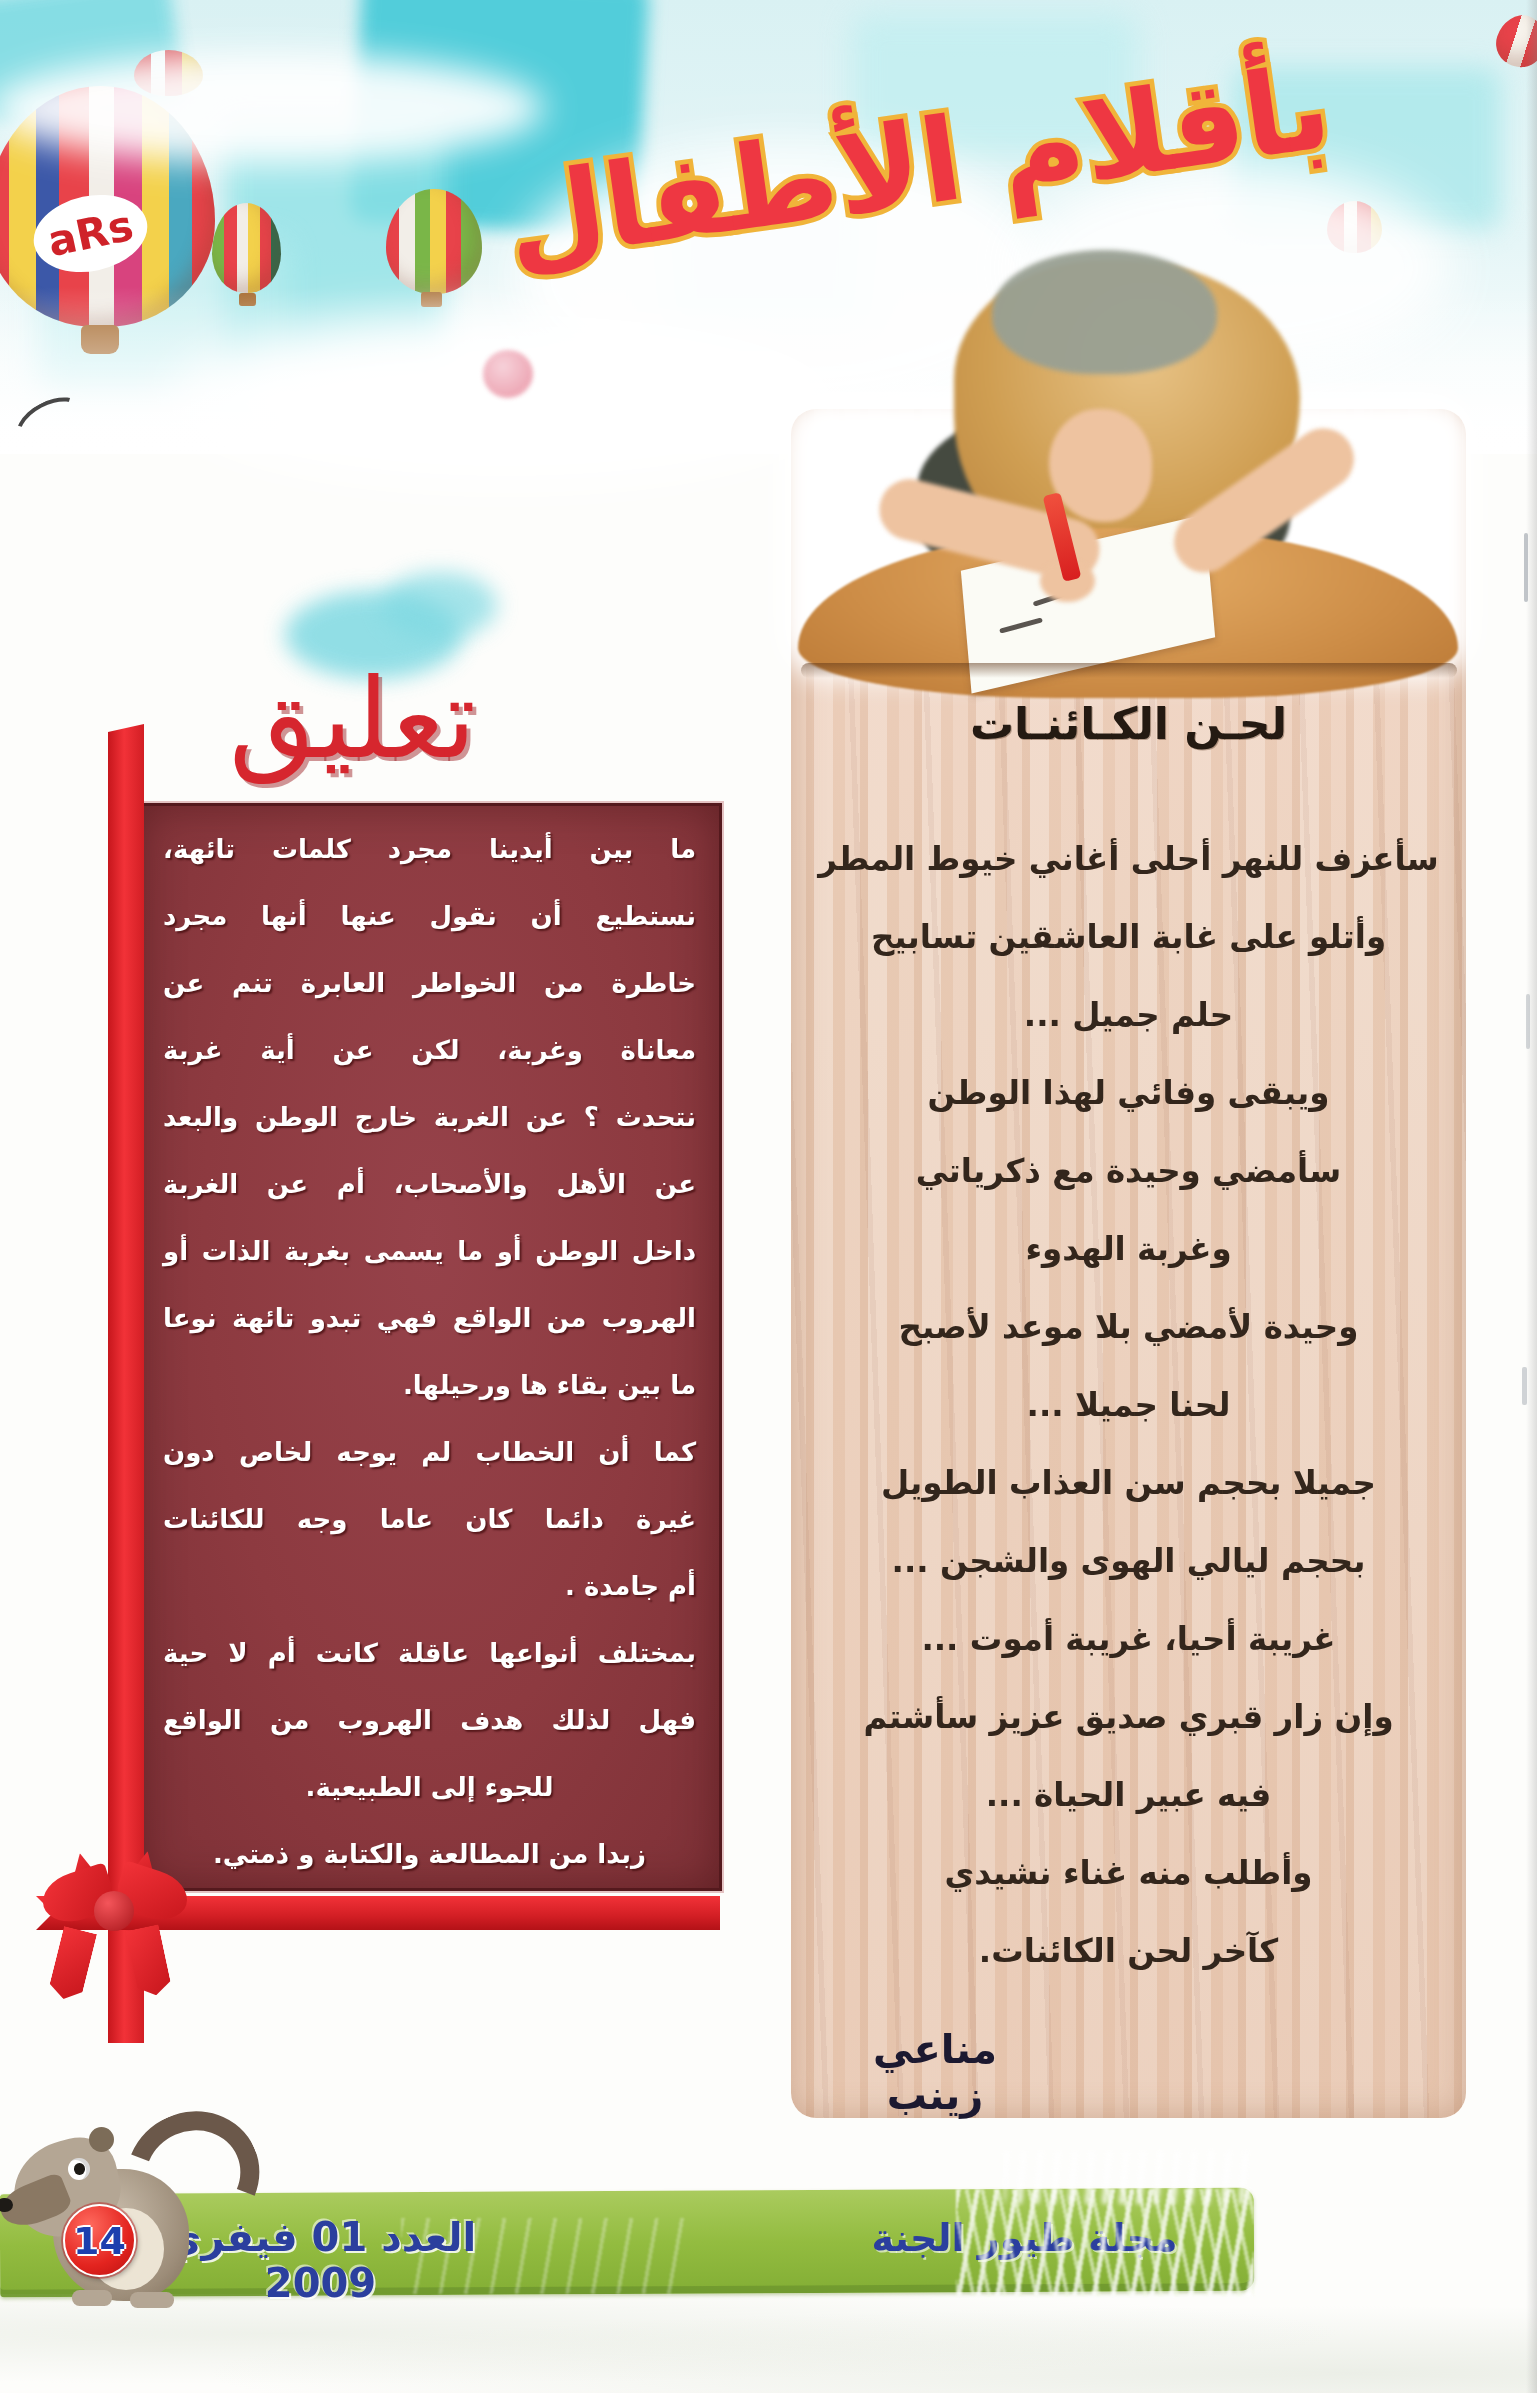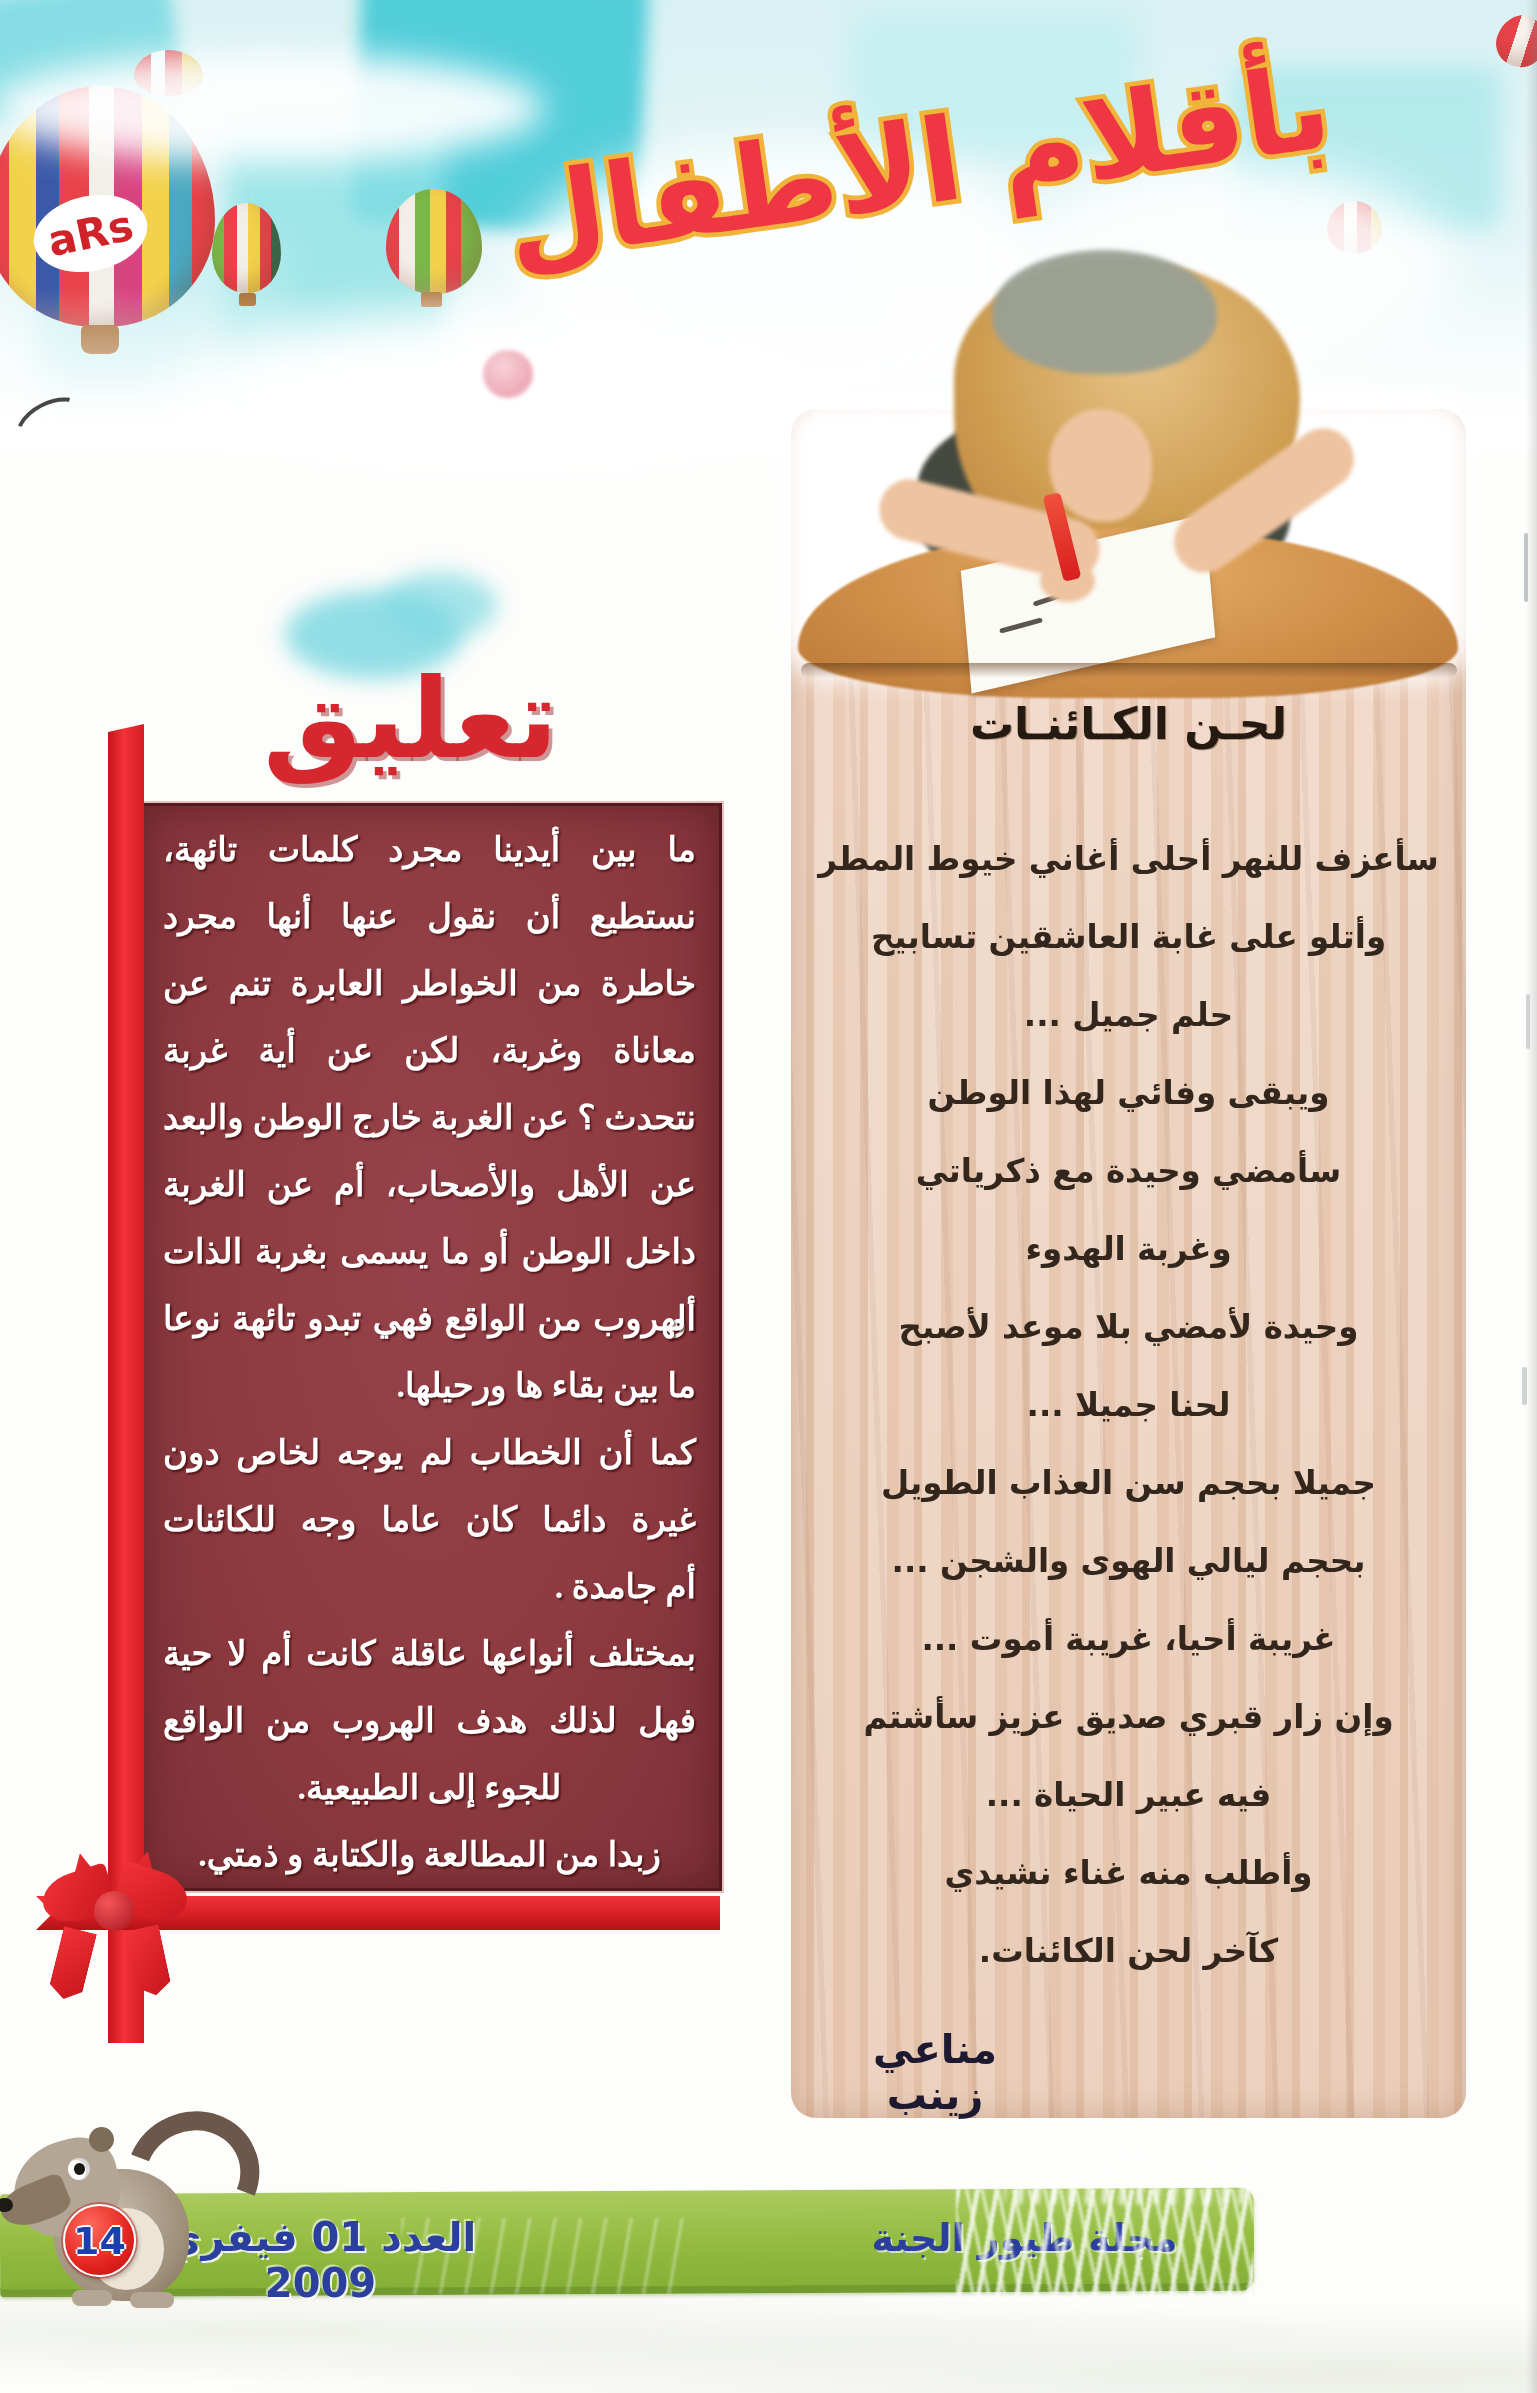--- a/index.html
+++ b/index.html
@@ -46,28 +46,28 @@
     background:radial-gradient(circle at 40% 35%,#f6cdd6,#ec9fae 70%,rgba(236,159,174,0));}
   .header-title-wrap{left:449px;top:27px;width:937px;height:268px;transform:rotate(-8deg);}
   .header-title-wrap svg{width:100%;height:100%;}
   .header-title-wrap text{font-family:"DejaVu Sans",sans-serif;font-weight:bold;}
   
   .curl{left:13.4px;top:401px;width:69px;height:42px;border:4.8px solid transparent;border-top:4.8px solid #474747;
         border-radius:50%;transform:rotate(-28deg);}
   .cyancloud{background:#7fd9e2;border-radius:50%;filter:blur(10.5px);}
   .cc1{left:285px;top:591px;width:177px;height:88px;opacity:.85;}
   .cc2{left:382px;top:572px;width:115px;height:67px;opacity:.7;}
-  .comment-title{left:229px;top:635px;width:329px;height:167px;line-height:167px;text-align:right;
-     font-size:111px;font-weight:bold;color:#d6262e;text-shadow:3.8px 3.8px 0 rgba(150,20,25,.45);direction:rtl;}
+  .comment-title{left:229px;top:635px;width:329px;height:167px;line-height:167px;text-align:left;
+     font-size:111px;font-weight:normal;color:#d6262e;text-shadow:3.8px 3.8px 0 rgba(150,20,25,.45);direction:rtl;}
   .comment-box{left:137px;top:803px;width:585px;height:1088px;box-sizing:border-box;
      background:radial-gradient(ellipse at 50% 40%,#96424a 0%,#8d3a40 55%,#7e3137 100%);
      border:3.8px solid #54191d;outline:2.9px solid #e4c2c2;
      box-shadow:inset 0 0 44px rgba(40,0,0,.35);padding:9.6px 23px 0 23px;direction:rtl;}
-  .c-line{height:67px;line-height:67px;font-size:34px;font-weight:bold;color:#ffffff;white-space:nowrap;
-     text-shadow:1.9px 1.9px 1.9px rgba(50,0,0,.6);font-family:Liberation Serif, serif;}
+  .c-line{height:67px;line-height:67px;font-size:26px;font-weight:bold;color:#ffffff;white-space:nowrap;
+     text-shadow:1.9px 1.9px 1.9px rgba(50,0,0,.6);}
   .c-just{text-align:justify;text-align-last:justify;white-space:normal;}
   .c-right{text-align:right;}
   .c-center{text-align:center;}
   
   .ribbon-v{left:108px;top:724px;width:36px;height:1319px;z-index:5;
      background:linear-gradient(90deg,#c6161c,#f23238 45%,#d21e24);
      clip-path:polygon(0 0.6%,100% 0,100% 100%,0 100%);}
   .ribbon-h{left:36px;top:1896px;width:684px;height:34px;z-index:5;
      background:linear-gradient(180deg,#f23238,#d21e24 60%,#b31217);
      clip-path:polygon(0 0,100% 0,100% 100%,0 100%,17px 50%);}

